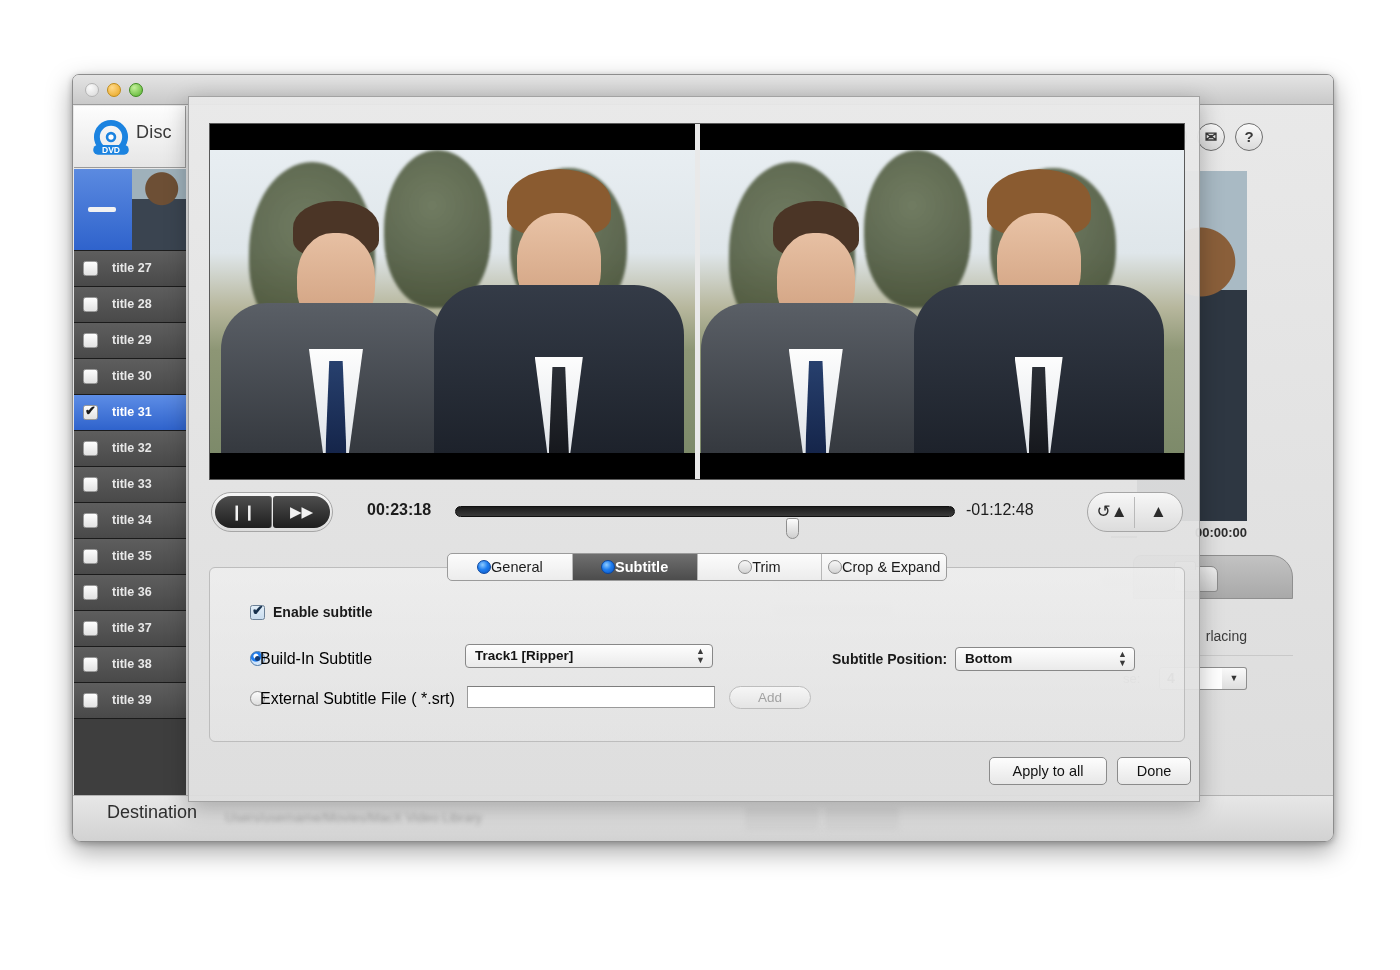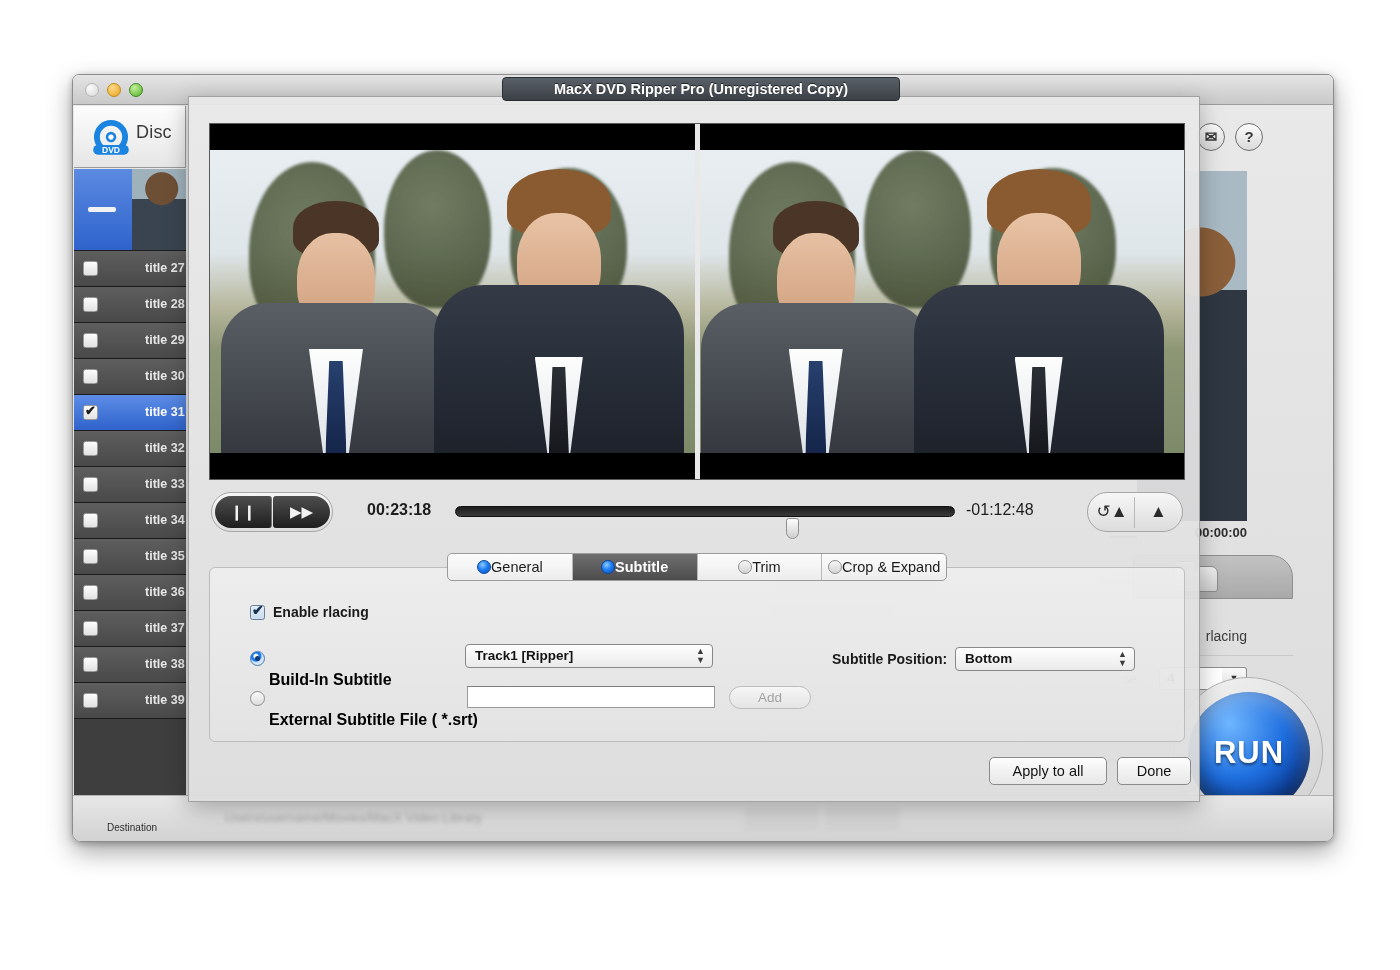--- a/index.html
+++ b/index.html
@@ -95,21 +95,21 @@
   .title-row.selected { background: linear-gradient(#5d8de6, #2f63cc); color: #fff; }
   .title-row .cbox {
     position: absolute; left: 9px; top: 10px; width: 15px; height: 15px;
     background: linear-gradient(#fdfdfd, #e2e2e2);
     border: 1px solid #9a9a9a; border-radius: 2.5px;
   }
   .title-row.selected .cbox::after {
     content: "✔"; position: absolute; left: 1px; top: -3px;
     font-size: 13px; color: #1b1b1b; font-weight: bold;
   }
-  .title-row .tlabel { position: absolute; left: 38px; top: 10px; font-weight: bold; margin-left: 33px; }
+  .title-row .tlabel { position: absolute; left: 38px; top: 10px; font-weight: bold; }
 
   
   #bg-preview {
     position: absolute; right: 86px; top: 96px; width: 110px; height: 350px;
     background: #111; overflow: hidden;
   }
   #bg-preview .pic {
     position: absolute; inset: 0;
     background:
       radial-gradient(circle at 58% 26%, #8a5f3a 0 34px, transparent 35px),
@@ -174,21 +174,21 @@
     text-shadow: 0 2px 3px rgba(0,0,0,.5);
   }
 
   
   #destination-bar {
     position: absolute; left: 0; bottom: 0; width: 100%; height: 46px;
     background: linear-gradient(#e7e7e7, #d2d2d2);
     border-top: 1px solid #b3b3b3;
   }
   #destination-label {
-    position: absolute; left: 34px; top: 26px; font-size: 10px; color: #2e2e2e;
+    position: absolute; left: 34px; top: 6px; font-size: 18px; color: #2e2e2e;
   }
   #destination-path {
     position: absolute; left: 152px; top: 14px; width: 430px; height: 18px;
     font-size: 13px; color: rgba(90,90,90,.42);
     filter: blur(2.2px);
   }
   .bg-btn-ghost {
     position: absolute; top: 11px; height: 24px; width: 74px;
     background: rgba(200,200,200,.35); border-radius: 4px; filter: blur(2.4px);
   }
@@ -342,21 +342,21 @@
     background: linear-gradient(#fbfbfb, #dddddd); border: 1px solid #8d8d8d;
   }
   .radio-opt .dot.on {
     background: radial-gradient(circle at 38% 32%, #ffffff 0 2px, #1e7df0 3px 5px, #cfe4fa 6px 7px, #e9f2fb 100%);
     border: 1px solid #4a77a8;
   }
   .radio-opt .dot.on::after {
     content: ""; position: absolute; left: 4px; top: 4px; width: 5px; height: 5px;
     border-radius: 50%; background: #143a72;
   }
-  .radio-opt .rlabel { position: absolute; left: 19px; top: 0; font-weight: bold; white-space: nowrap; margin-top: 21px; }
+  .radio-opt .rlabel { position: absolute; left: 10px; top: 0; font-weight: normal; white-space: nowrap; }
   #builtin-row  { left: 40px; top: 82px; }
   #external-row { left: 40px; top: 122px; }
 
   .popup {
     position: absolute; height: 24px;
     background: linear-gradient(#fefefe, #eaeaea);
     border: 1px solid #888; border-radius: 4px;
   }
   .popup .pvalue {
     position: absolute; left: 9px; top: 3px;
@@ -500,23 +500,20 @@
     <div id="quality-row">
       <div id="quality-label">se:</div>
       <div id="quality-field">4</div>
       <div id="quality-arrow">▼</div>
     </div>
 
     <div class="ghost" style="left:700px; top:500px; width:170px; height:16px;"></div>
     <div class="ghost" style="left:700px; top:530px; width:120px; height:14px;"></div>
     <div class="ghost" style="left:1030px; top:500px; width:80px; height:14px;"></div>
 
-    <div id="run-wrap">
-      <div id="run-btn">RUN</div>
-    </div>
 
     <div id="destination-bar">
       <div id="destination-label">Destination</div>
       <div id="destination-path">Users/username/Movies/MacX Video Library</div>
       <div class="bg-btn-ghost" style="left:672px;"></div>
       <div class="bg-btn-ghost" style="left:752px;"></div>
     </div>
   </div>
 
   <div id="overlay">
@@ -584,21 +581,21 @@
         <div class="rbtn r1">↺▲</div>
         <div class="rbtn r2">▲</div>
       </div>
     </div>
 
     <div id="panel-box">
       <div id="panel-content">
 
         <div class="row" id="enable-row">
           <div id="enable-cb"></div>
-          <div id="enable-label">Enable rlacing</div>
+          <div id="enable-label">Enable subtitle</div>
         </div>
 
         <div class="radio-opt" id="builtin-row">
           <div class="dot on"></div>
           <div class="rlabel">Build-In Subtitle</div>
         </div>
 
         <div class="popup" id="track-popup">
           <div class="pvalue">Track1 [Ripper]</div>
           <div class="parrows">▲<br>▼</div>
@@ -636,14 +633,13 @@
       <div class="tab">
         <span class="radio"></span>
         <span>Crop &amp; Expand</span>
       </div>
     </div>
 
     <div class="footer-btn" id="apply-all-btn">Apply to all</div>
     <div class="footer-btn" id="done-btn">Done</div>
   </div>
 
-  <div id="window-title-chip" style="position:absolute; left:502px; top:77px; z-index:50;">MacX DVD Ripper Pro (Unregistered Copy)</div>
 </div>
 
 </body></html>

